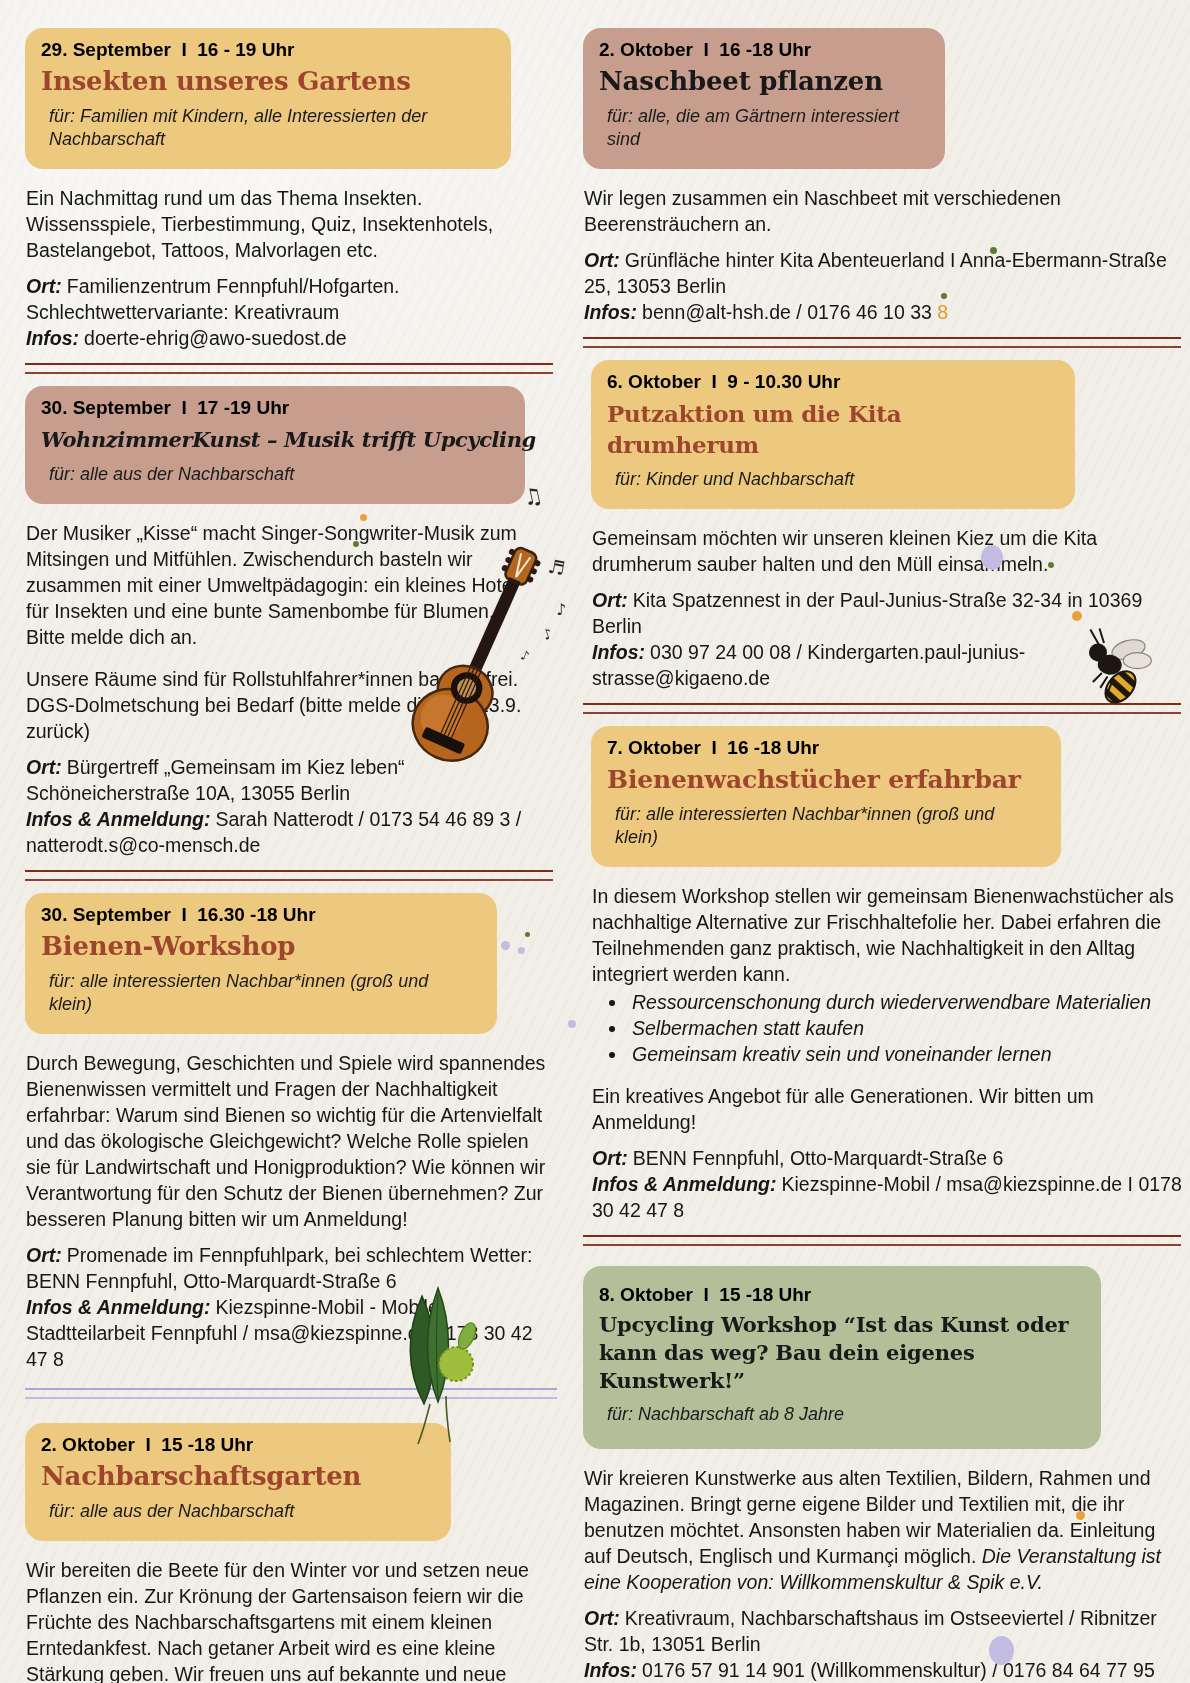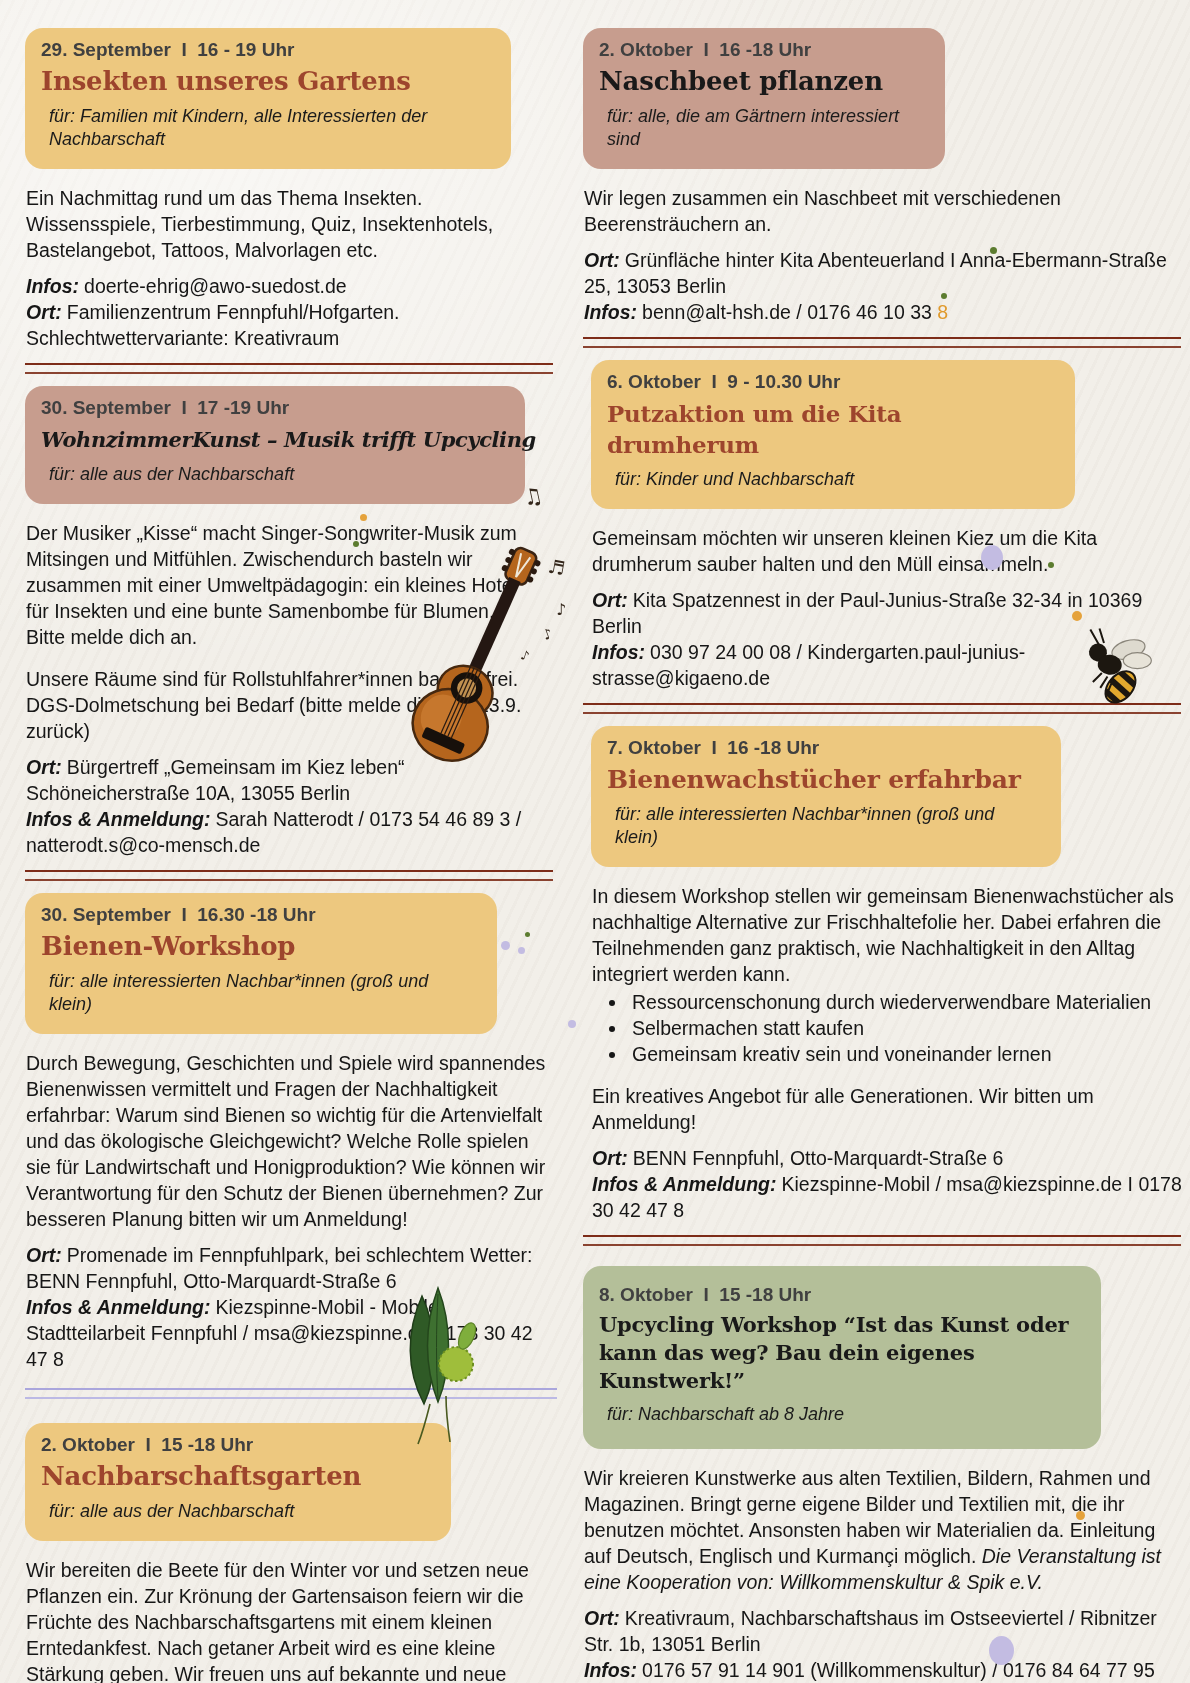--- a/index.html
+++ b/index.html
@@ -14,40 +14,40 @@
   .col{position:absolute;top:28px;}
   .col-left{left:25px;width:532px;}
   .col-right{left:583px;width:602px;}
 
   
   .event-header{border-radius:18px;padding:9px 16px 10px;}
   .hdr-yellow{background:#edc87f;}
   .hdr-mauve{background:#c79d8e;}
   .hdr-green{background:#b4bf99;}
   .hdr-tall{padding:16px 16px 15px;}
-  .event-date{margin:0;font-size:19px;font-weight:700;line-height:25px;white-space:pre;color:#404040;}
+  .event-date{margin:0;font-size:19px;font-weight:700;line-height:25px;white-space:pre;color:#000000;}
   .event-title{
     margin:4px 0 1px;font-family:"DejaVu Serif",serif;font-weight:700;
     font-size:26px;line-height:31px;color:#9d452d;letter-spacing:-.2px;
   }
   .t-black{color:#191919;}
   .t-sm{font-size:21px;letter-spacing:-.4px;white-space:nowrap;font-style:italic;}
   .t-23{font-size:23px;}
   .t-25{font-size:25px;}
   .t-21{font-size:21px;line-height:28px;letter-spacing:-.2px;}
   .event-audience{margin:8px;font-size:18px;font-style:italic;line-height:23px;color:#1b1b1b;}
 
   
   .event-body{margin:14px 2px 0 1px;font-size:19.5px;line-height:26px;}
   .para{margin:16px 0 10px;}
   .para:last-child{margin-bottom:0;}
   .details{margin-top:9px;}
   .detail{margin:0;}
   .detail-label{font-weight:700;font-style:italic;margin-right:5px;}
-  .bullets{margin:0 0 2px;padding-left:36px;}
+  .bullets{margin:0 0 2px;padding-left:36px;font-style:italic;}
   .bullets li{margin:0;padding-left:4px;}
   .hl-orange{color:#e09a2d;}
   .p-italic{font-style:italic;}
 
   
   .sep{height:7px;border-top:2px solid #7d2c18;border-bottom:2px solid #8a4330;margin:12px 4px 12px 0;}
   .sep.lav{border-top:2px solid #aaa6dc;border-bottom:2px solid #bcb9e4;margin:16px 0 24px;}
 
   
   .decor{position:absolute;pointer-events:none;z-index:6;}
@@ -66,22 +66,22 @@
 
     <section>
       <header class="event-header hdr-yellow" style="width:454px">
         <p class="event-date">29. September  I  16 - 19 Uhr</p>
         <h2 class="event-title">Insekten unseres Gartens</h2>
         <p class="event-audience">für: Familien mit Kindern, alle Interessierten der Nachbarschaft</p>
       </header>
       <div class="event-body">
         <p class="para">Ein Nachmittag rund um das Thema Insekten. Wissensspiele, Tierbestimmung, Quiz, Insektenhotels, Bastelangebot, Tattoos, Malvorlagen etc.</p>
         <div class="details">
+          <p class="detail"><span class="detail-label">Ort:</span><span>Familienzentrum Fennpfuhl/Hofgarten. Schlechtwettervariante: Kreativraum</span></p>
           <p class="detail"><span class="detail-label">Infos:</span><span>doerte-ehrig@awo-suedost.de</span></p>
-          <p class="detail"><span class="detail-label">Ort:</span><span>Familienzentrum Fennpfuhl/Hofgarten. Schlechtwettervariante: Kreativraum</span></p>
         </div>
       </div>
     </section>
 
     <div class="sep"></div>
 
     <section>
       <header class="event-header hdr-mauve" style="width:468px">
         <p class="event-date">30. September  I  17 -19 Uhr</p>
         <h2 class="event-title t-black t-sm">WohnzimmerKunst – Musik trifft Upcycling</h2>

